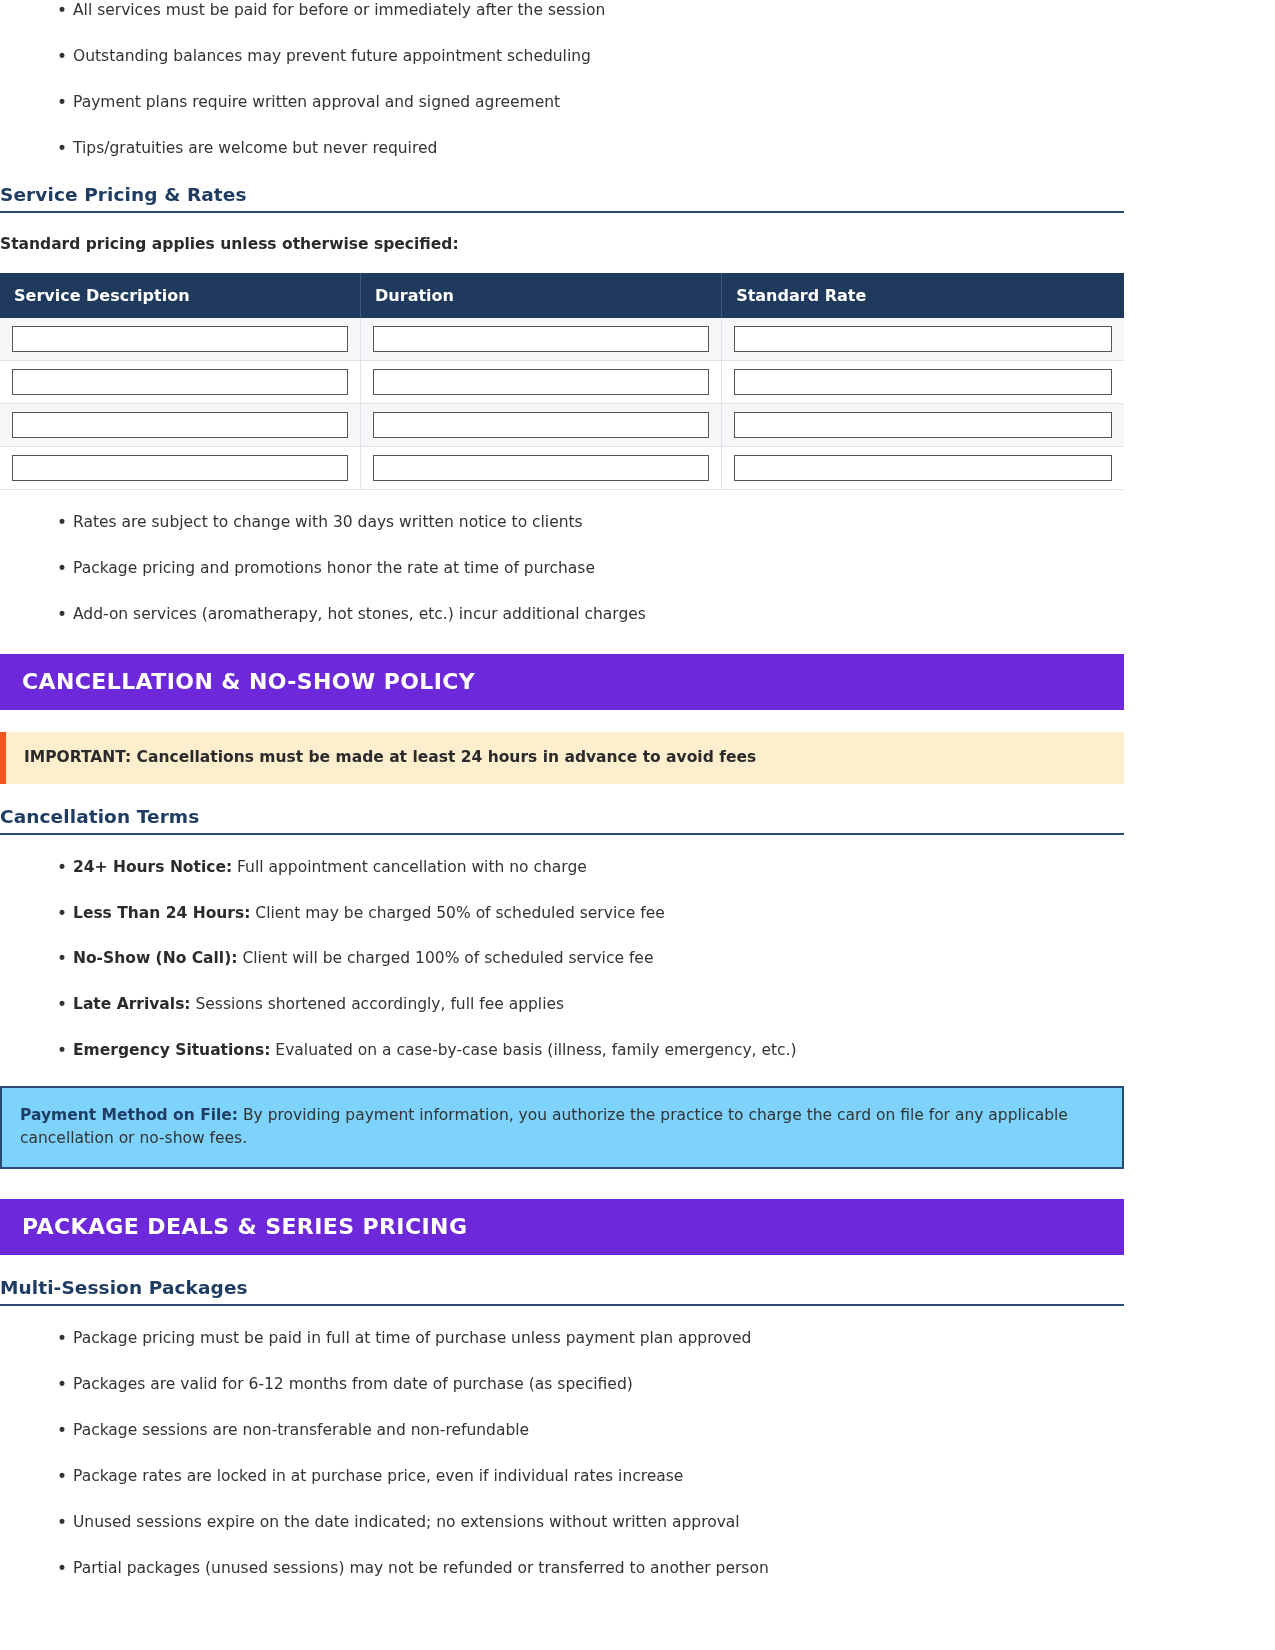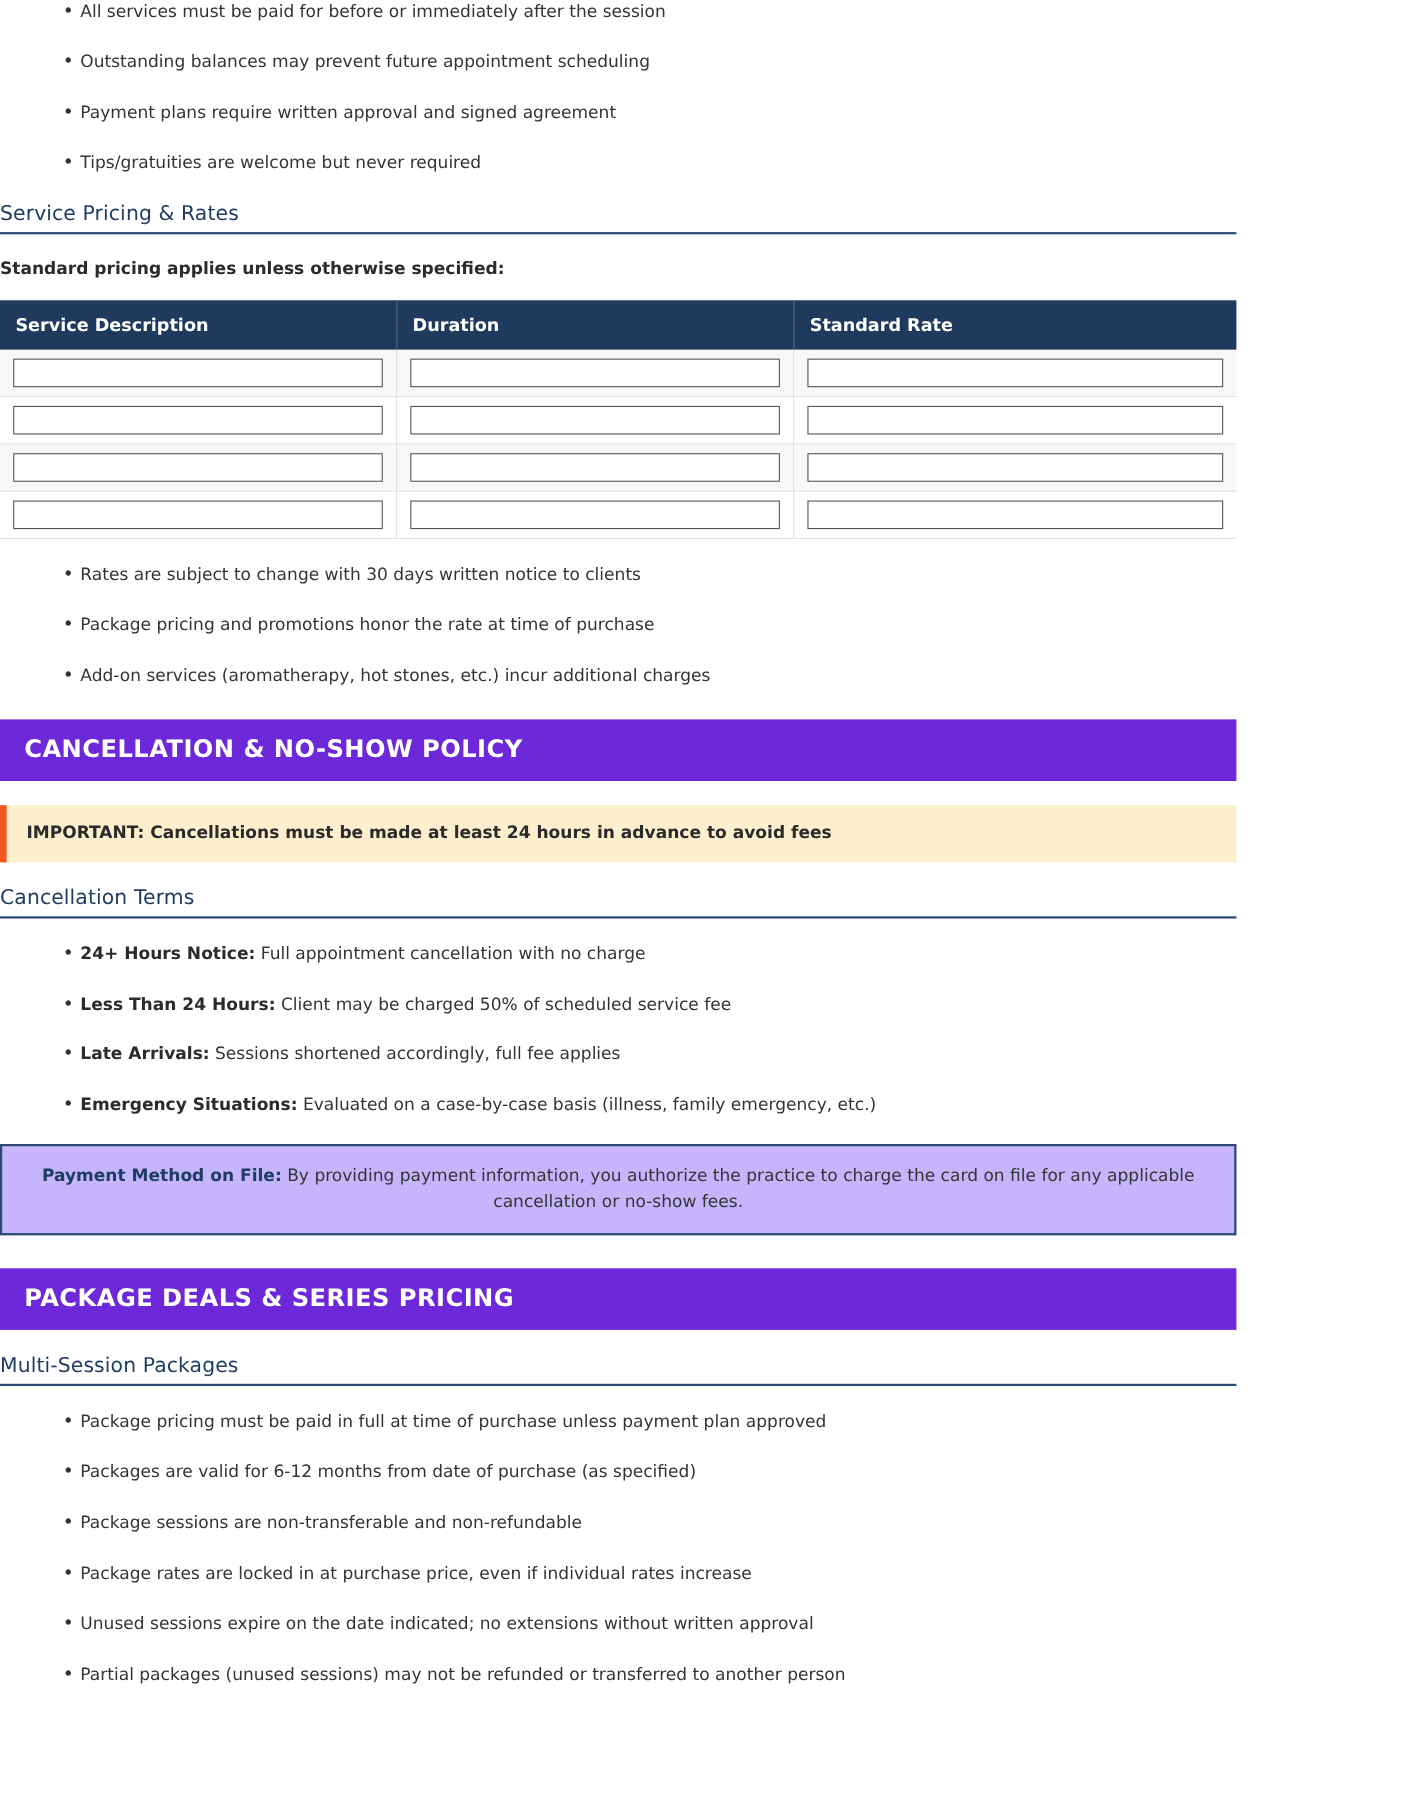--- a/index.html
+++ b/index.html
@@ -50,21 +50,21 @@
     font-weight: bold;
     color: #2b2b2b;
   }
 
   .top-list { padding-top: 5px; }
   .top-list > li { margin-bottom: 26px; }
 
   
   .subhead {
     font-size: 18.5px;
-    font-weight: normal;
+    font-weight: bold;
     color: #1f3d63;
     margin: 0 0 6px 0;
     padding: 0 0 0 0;
     letter-spacing: 0.1px;
   }
   .subhead-rule {
     height: 0;
     border-bottom: 2px solid #2b4a72;
     margin: 0 0 22px 0;
     width: 100%;
@@ -149,30 +149,29 @@
   }
   .warn-box .warn-text {
     font-weight: bold;
     font-size: 15.5px;
     color: #2b2b2b;
     line-height: 1.3;
   }
 
   
   .info-box {
-    background: #c4b5fd;
+    background: #7dd3fc;
     border: 2px solid #2b4a72;
     padding: 16px 18px 18px 18px;
     margin: 22px 0 0 0;
     box-sizing: border-box;
     width: 100%;
     line-height: 1.45;
     font-size: 15.5px;
     color: #333333;
-    text-align: center;
   }
   .info-box .info-lead {
     font-weight: bold;
     color: #1f3d63;
   }
 </style>
 </head>
 <body>
 
 <div class="page">
@@ -236,20 +235,21 @@
   </div>
 
   <div class="subhead-wrap">
     <div class="subhead">Cancellation Terms</div>
     <div class="subhead-rule"></div>
   </div>
 
   <ul class="bullets">
     <li><b>24+ Hours Notice:</b><span> Full appointment cancellation with no charge</span></li>
     <li><b>Less Than 24 Hours:</b><span> Client may be charged 50% of scheduled service fee</span></li>
+    <li><b>No-Show (No Call):</b><span> Client will be charged 100% of scheduled service fee</span></li>
     <li><b>Late Arrivals:</b><span> Sessions shortened accordingly, full fee applies</span></li>
     <li><b>Emergency Situations:</b><span> Evaluated on a case-by-case basis (illness, family emergency, etc.)</span></li>
   </ul>
 
   <div class="info-box">
     <span class="info-lead">Payment Method on File:</span><span> By providing payment information, you authorize the practice to charge the card on file for any applicable cancellation or no-show fees.</span>
   </div>
 
   <div class="section-banner">PACKAGE DEALS &amp; SERIES PRICING</div>
 

